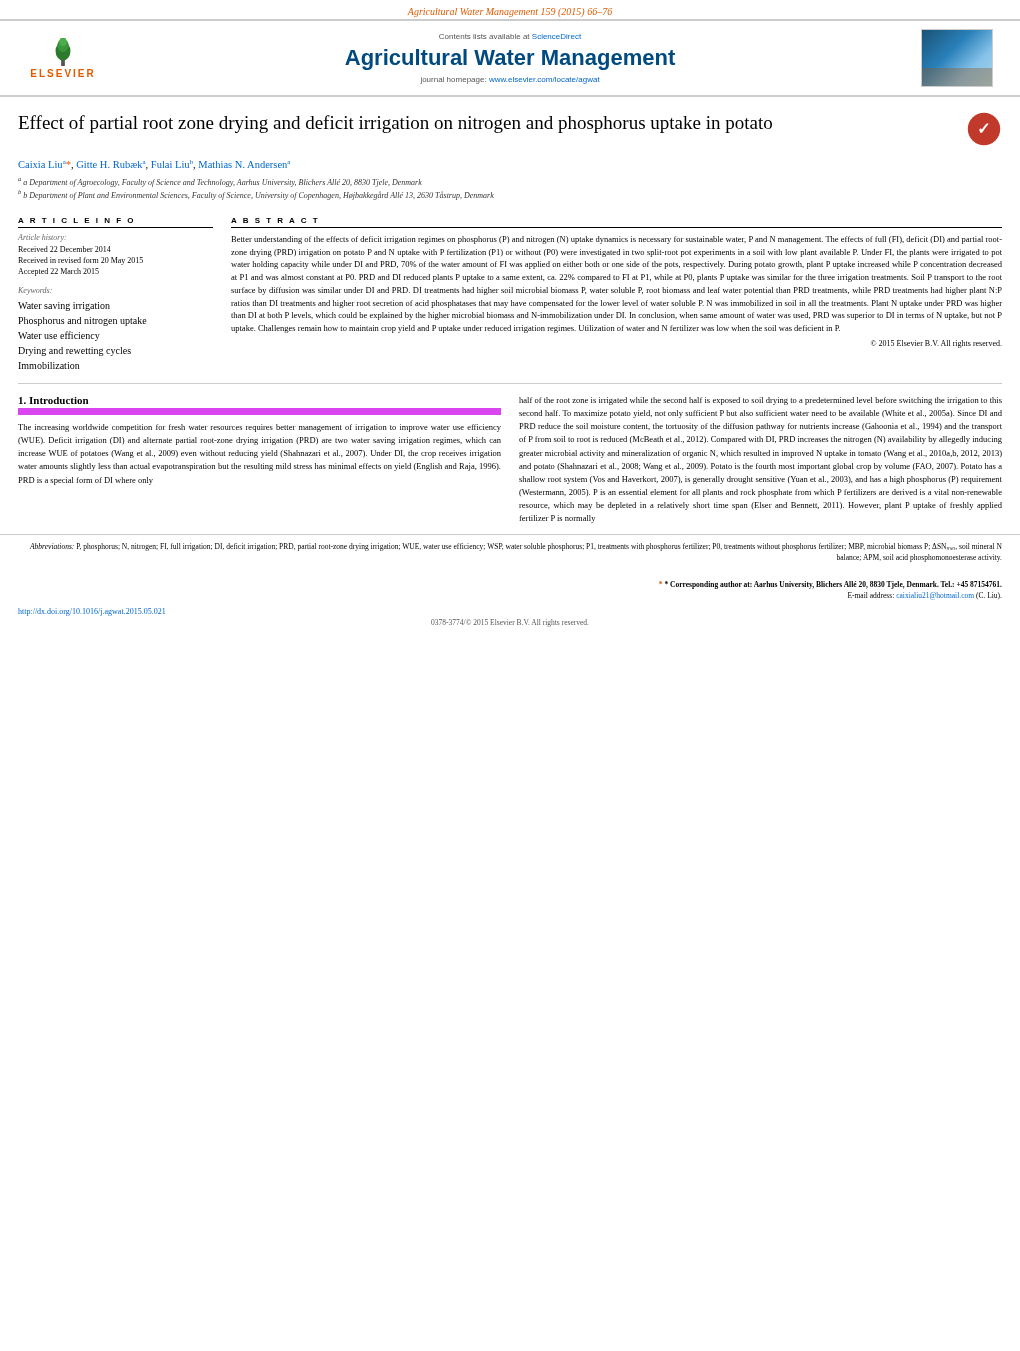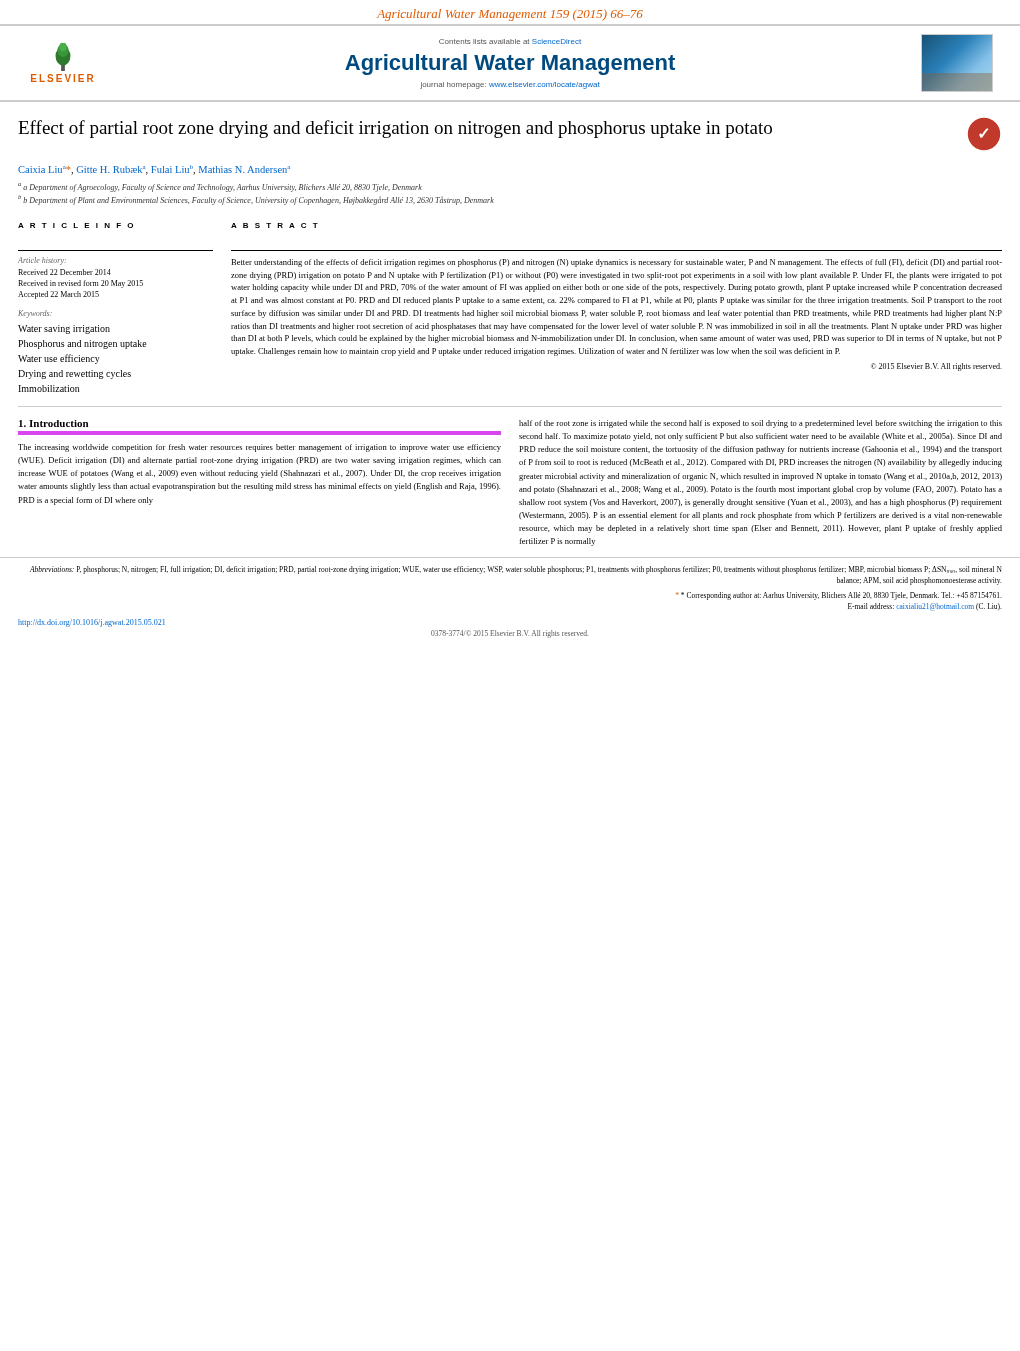--- a/index.html
+++ b/index.html
@@ -10,21 +10,21 @@
       color: #000;
       width: 1020px;
       min-height: 1351px;
     }
 
     
     .journal-top-bar {
       background: #fff;
       text-align: center;
       padding: 6px 0 2px 0;
-      font-size: 13px;
+      font-size: 10px;
       color: #e05a00;
       font-style: italic;
     }
 
     .journal-header {
       display: flex;
       align-items: center;
       justify-content: space-between;
       border-top: 2px solid #ccc;
       border-bottom: 2px solid #ccc;
@@ -199,21 +199,21 @@
     .col-right {
       flex: 1;
     }
 
     .section-label {
       font-size: 8px;
       letter-spacing: 2px;
       font-weight: bold;
       color: #000;
       border-bottom: 1px solid #000;
-      padding-bottom: 20px;
+      padding-bottom: 2px;
       margin-bottom: 5px;
       font-family: Arial, sans-serif;
     }
 
     .article-info-label {
       font-size: 8px;
       color: #666;
       font-style: italic;
       margin-bottom: 3px;
     }
@@ -264,21 +264,21 @@
 
     .intro-col {
       flex: 1;
     }
 
     .section-heading {
       font-size: 11px;
       font-weight: bold;
       color: #000;
       margin-bottom: 6px;
-      border-bottom: 4px solid #d946ef;
+      border-bottom: 7px solid #d946ef;
       padding-bottom: 2px;
     }
 
     .body-text {
       font-size: 8.5px;
       line-height: 1.55;
       color: #000;
       text-align: justify;
     }
 
@@ -421,21 +421,21 @@
     <div class="body-text">half of the root zone is irrigated while the second half is exposed to soil drying to a predetermined level before switching the irrigation to this second half. To maximize potato yield, not only sufficient P but also sufficient water need to be available (White et al., 2005a). Since DI and PRD reduce the soil moisture content, the tortuosity of the diffusion pathway for nutrients increase (Gahoonia et al., 1994) and the transport of P from soil to root is reduced (McBeath et al., 2012). Compared with DI, PRD increases the nitrogen (N) availability by allegedly inducing greater microbial activity and mineralization of organic N, which resulted in improved N uptake in tomato (Wang et al., 2010a,b, 2012, 2013) and potato (Shahnazari et al., 2008; Wang et al., 2009).
 
 Potato is the fourth most important global crop by volume (FAO, 2007). Potato has a shallow root system (Vos and Haverkort, 2007), is generally drought sensitive (Yuan et al., 2003), and has a high phosphorus (P) requirement (Westermann, 2005). P is an essential element for all plants and rock phosphate from which P fertilizers are derived is a vital non-renewable resource, which may be depleted in a relatively short time span (Elser and Bennett, 2011). However, plant P uptake of freshly applied fertilizer P is normally</div>
   </div>
 </div>
 
 <div class="footnotes-section">
   <div class="footnote-text">
     <em>Abbreviations:</em>&nbsp;<span>P, phosphorus; N, nitrogen; FI, full irrigation; DI, deficit irrigation; PRD, partial root-zone drying irrigation; WUE, water use efficiency; WSP, water soluble phosphorus; P1, treatments with phosphorus fertilizer; P0, treatments without phosphorus fertilizer; MBP, microbial biomass P; ΔSNₘᵢₙ, soil mineral N balance; APM, soil acid phosphomonoesterase activity.</span>
   </div>
-  <div class="footnote-text" style="margin-top:4px;">
+  <div class="footnote-text" style="margin-top:16px;font-weight:bold;">
     <span class="star-symbol">*</span> <span>* Corresponding author at: Aarhus University, Blichers Allé 20, 8830 Tjele, Denmark. Tel.: +45 87154761.</span>
   </div>
   <div class="footnote-text">
     <span>E-mail address:</span>&nbsp;<a class="body-link">caixialiu21@hotmail.com</a>&nbsp;<span>(C. Liu).</span>
   </div>
 </div>
 
 <div class="doi-section">
   <a class="doi-link">http://dx.doi.org/10.1016/j.agwat.2015.05.021</a>
 </div>

